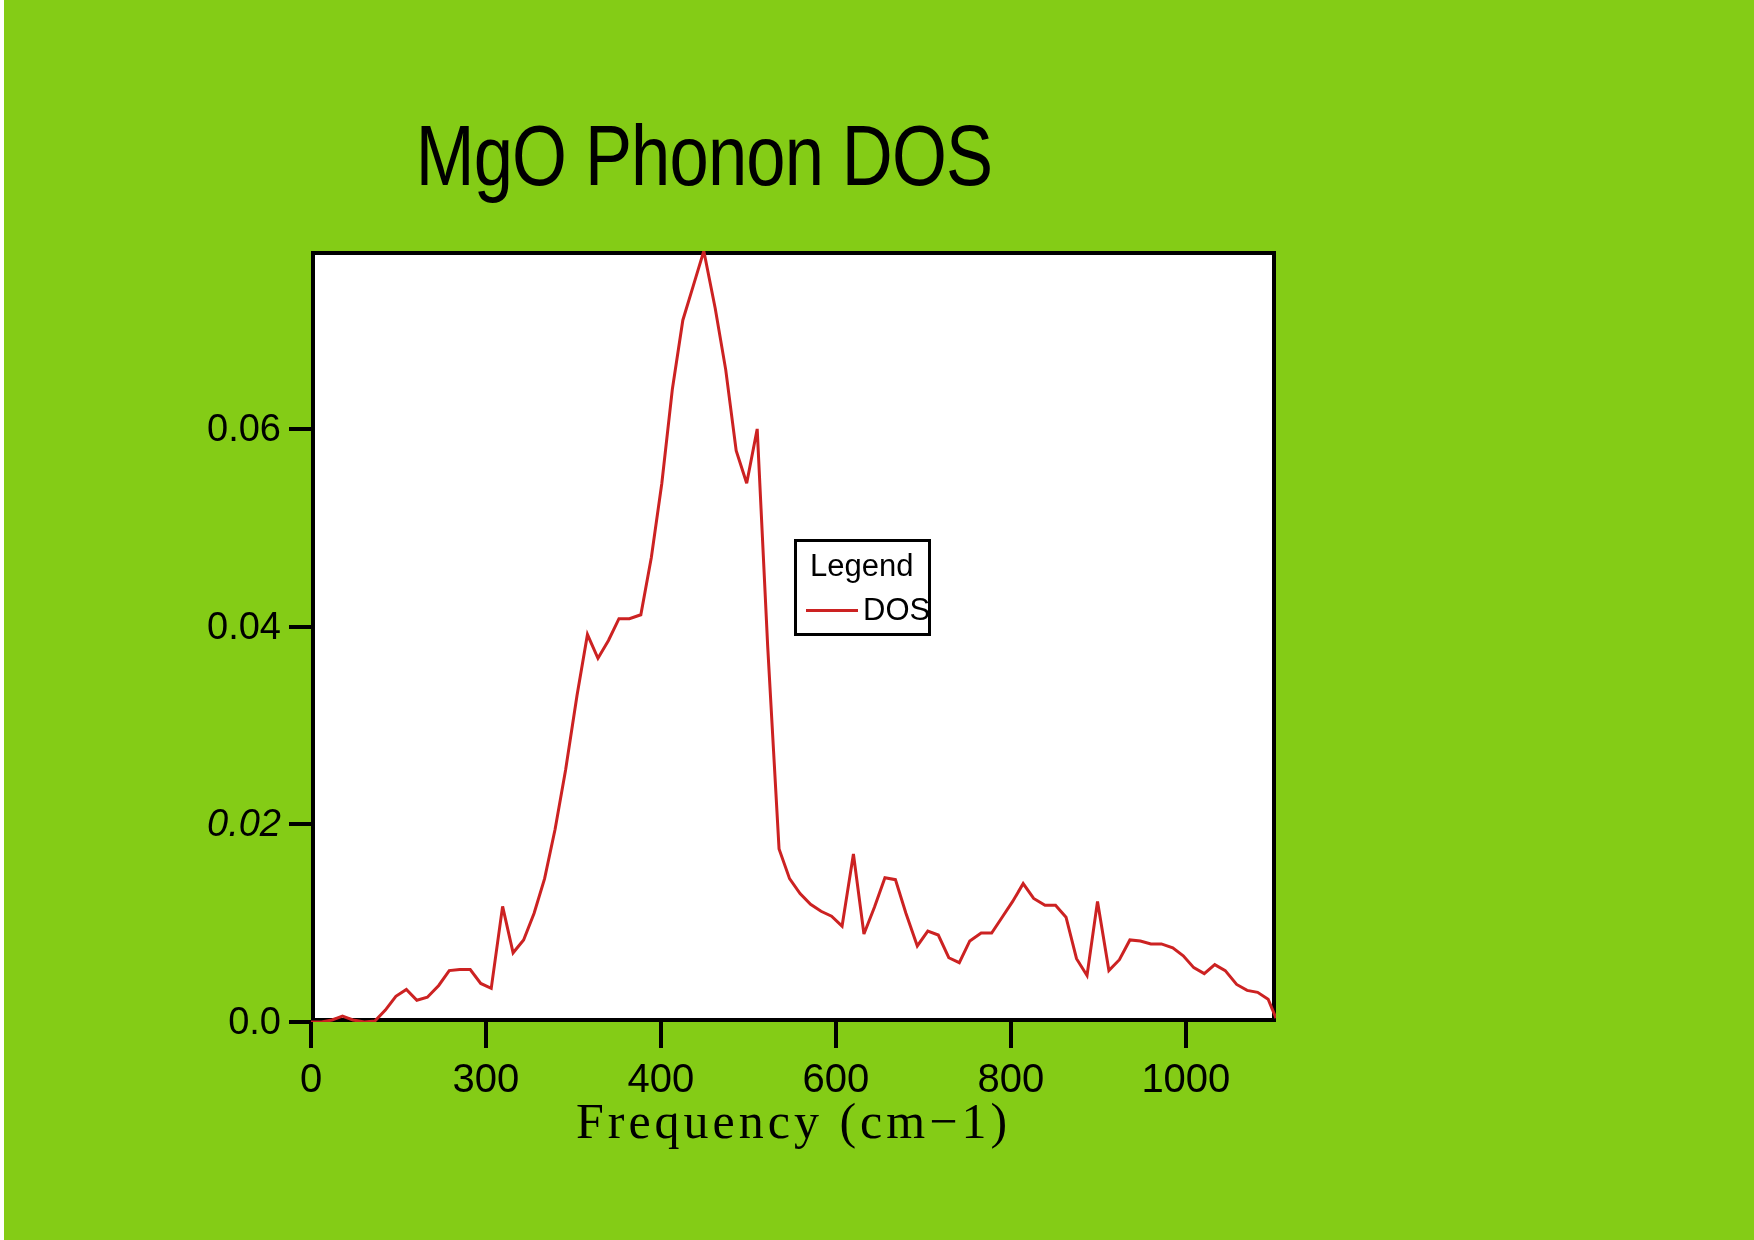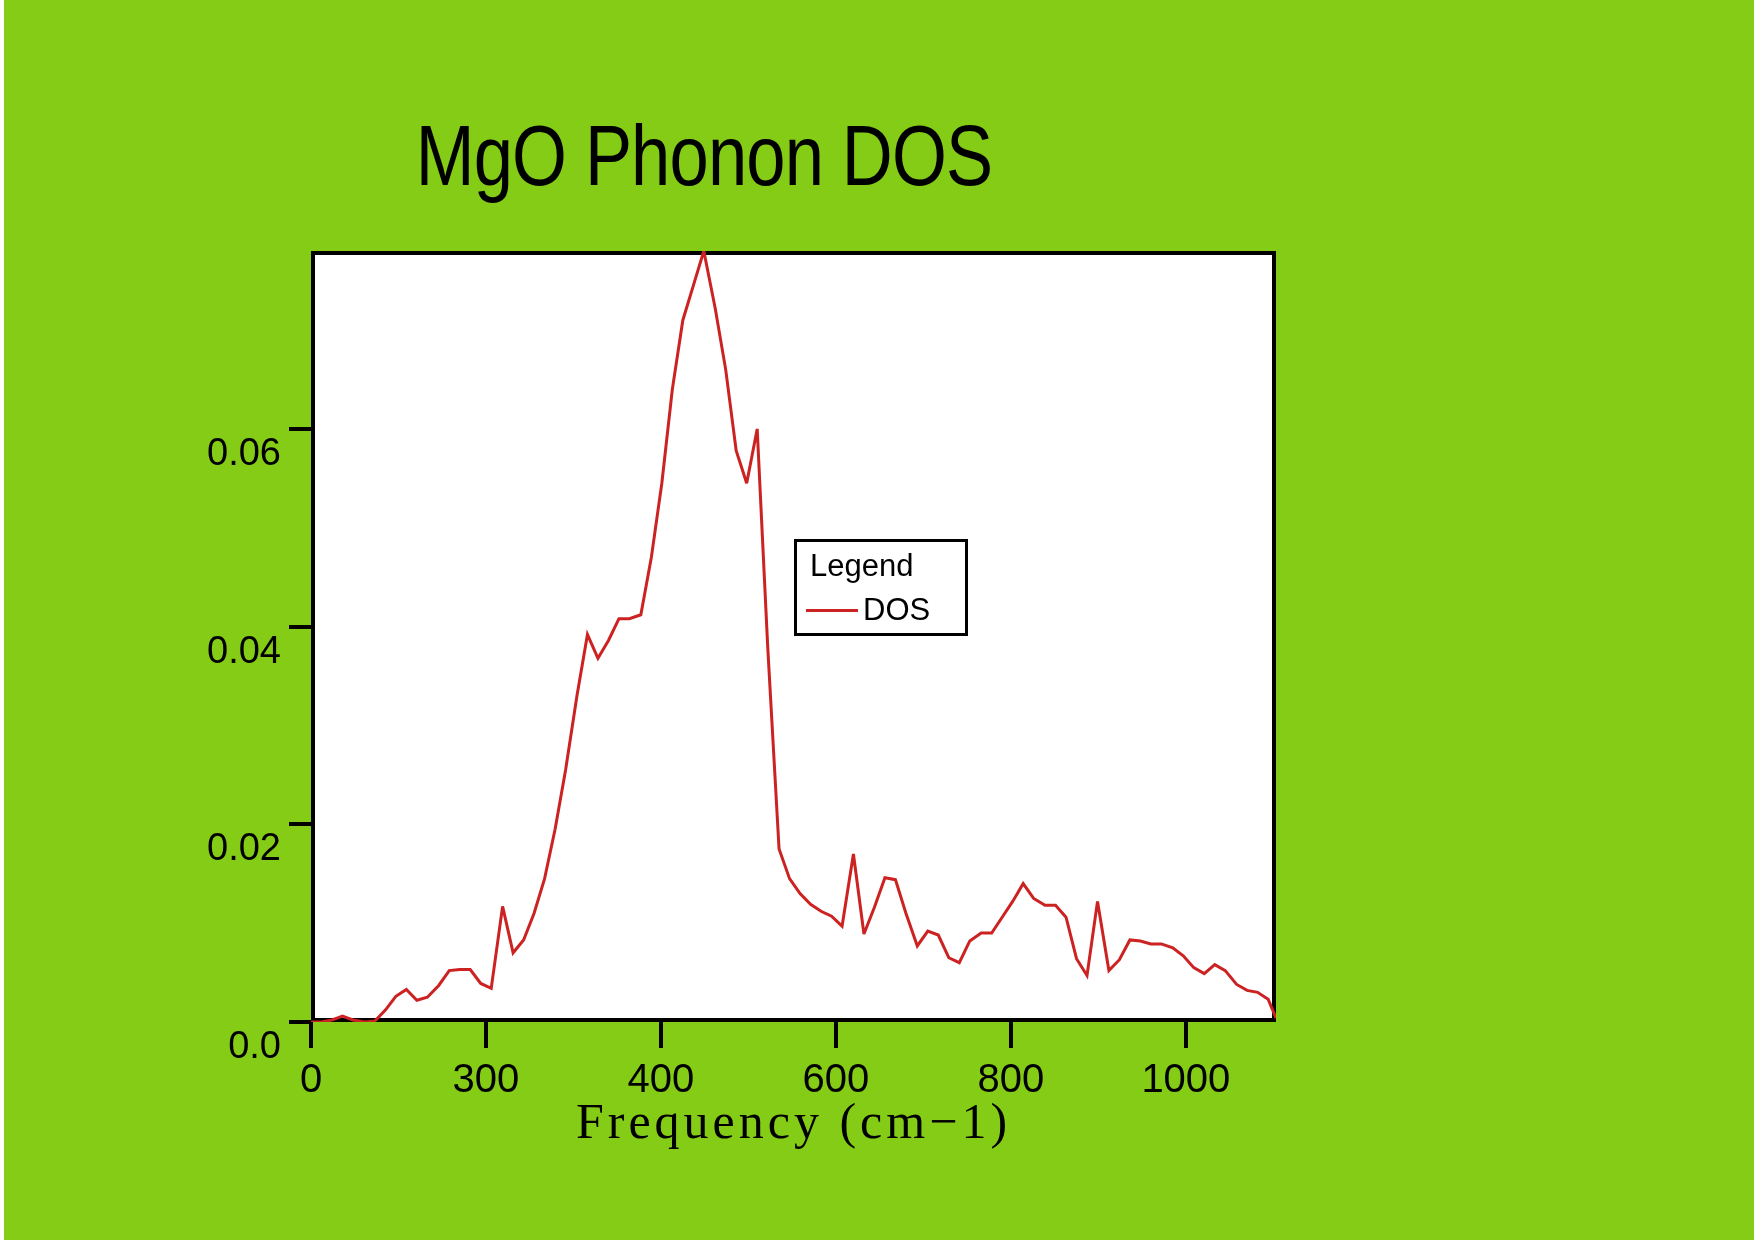--- a/index.html
+++ b/index.html
@@ -57,21 +57,20 @@
   
   .ytick-label {
     position: absolute;
     right: 1470px;       
     font-family: "Liberation Sans", sans-serif;
     font-size: 38px;
     color: #000000;
     white-space: nowrap;
     text-align: right;
     width: 110px;
-    margin-top: 24px;
   }
   .ytick-mark {
     position: absolute;
     width: 22px; height: 4px;
     background: #000000;
   }
 
   
   .xtick-label {
     position: absolute;
@@ -98,21 +97,21 @@
     font-size: 50px;
     letter-spacing: 4px;
     color: #000000;
     white-space: nowrap;
   }
 
   
   #legend-box {
     position: absolute;
     left: 790px; top: 539px;
-    width: 174px; height: 97px;
+    width: 137px; height: 97px;
     border: 3px solid #000000;
     box-sizing: border-box;
     background: #ffffff;
     padding: 0;
   }
   #legend-title {
     position: absolute;
     left: 13px; top: 6px;
     font-family: "Liberation Sans", sans-serif;
     font-size: 31px;
@@ -148,21 +147,21 @@
   <div id="plot-frame"></div>
 
   <svg id="plot-svg" viewBox="0 0 965 771" preserveAspectRatio="none">
     <polyline id="dos-polyline" fill="none" stroke="#cc2222" stroke-width="3" stroke-linejoin="miter" stroke-linecap="butt" points="0.00,771.00 10.50,771.00 21.00,769.02 31.50,765.07 41.99,769.02 53.37,771.00 63.87,770.01 74.37,759.14 84.86,745.30 95.36,738.38 105.86,749.25 116.36,746.29 127.73,734.43 138.23,719.60 148.73,718.61 159.23,718.61 169.73,732.45 180.23,737.39 191.60,655.35 202.10,701.81 212.60,688.96 223.10,662.27 233.59,627.67 244.09,578.25 254.59,518.94 265.97,444.81 276.46,383.52 286.96,407.25 297.46,389.45 307.96,367.71 318.46,367.71 329.83,363.75 340.33,306.42 350.83,232.29 361.33,138.38 371.83,69.19 382.33,34.60 392.82,0.00 404.20,57.33 414.70,118.62 425.19,199.67 435.69,232.29 446.19,177.92 456.69,395.38 468.06,598.02 478.56,627.67 489.06,642.50 499.56,653.37 510.06,660.29 520.56,665.23 531.06,675.12 542.43,602.96 552.93,683.03 563.43,656.34 573.93,626.68 584.42,628.66 594.92,662.27 606.30,694.89 616.80,680.06 627.29,684.02 637.79,706.75 648.29,711.69 658.79,689.95 670.16,682.04 680.66,682.04 691.16,666.22 701.66,650.41 712.16,632.62 722.66,647.44 734.03,654.36 744.53,654.36 755.03,666.22 765.53,707.74 776.02,724.54 786.52,650.41 797.90,719.60 808.40,708.73 818.89,688.96 829.39,689.95 839.89,692.91 850.39,692.91 861.76,696.87 872.26,704.77 882.76,716.63 893.26,722.57 903.76,713.67 914.26,719.60 925.63,733.44 936.13,739.37 946.63,741.35 957.13,748.27 965.00,767.05"></polyline>
   </svg>
 
   <div id="y-axis">
       <div class="ytick-mark" style="left: 285px; top: 1020px;"></div>
       <div class="ytick-label" style="left: 167px; top: 1000px; right: auto;">0.0</div>
       <div class="ytick-mark" style="left: 285px; top: 822.308px;"></div>
-      <div class="ytick-label" style="left: 167px; top: 802.308px; right: auto;">0.02</div>
+      <div class="ytick-label" style="left: 167px; top: 802.308px; right: auto; font-style: italic;">0.02</div>
       <div class="ytick-mark" style="left: 285px; top: 624.615px;"></div>
       <div class="ytick-label" style="left: 167px; top: 604.615px; right: auto;">0.04</div>
       <div class="ytick-mark" style="left: 285px; top: 426.923px;"></div>
       <div class="ytick-label" style="left: 167px; top: 406.923px; right: auto;">0.06</div>
     </div>
 
   <div id="x-axis">
       <div class="xtick-mark" style="left: 305px; top: 1022px;"></div>
       <div class="xtick-label" style="left: 227px; top: 1056px;">0</div>
       <div class="xtick-mark" style="left: 479.977px; top: 1022px;"></div>

